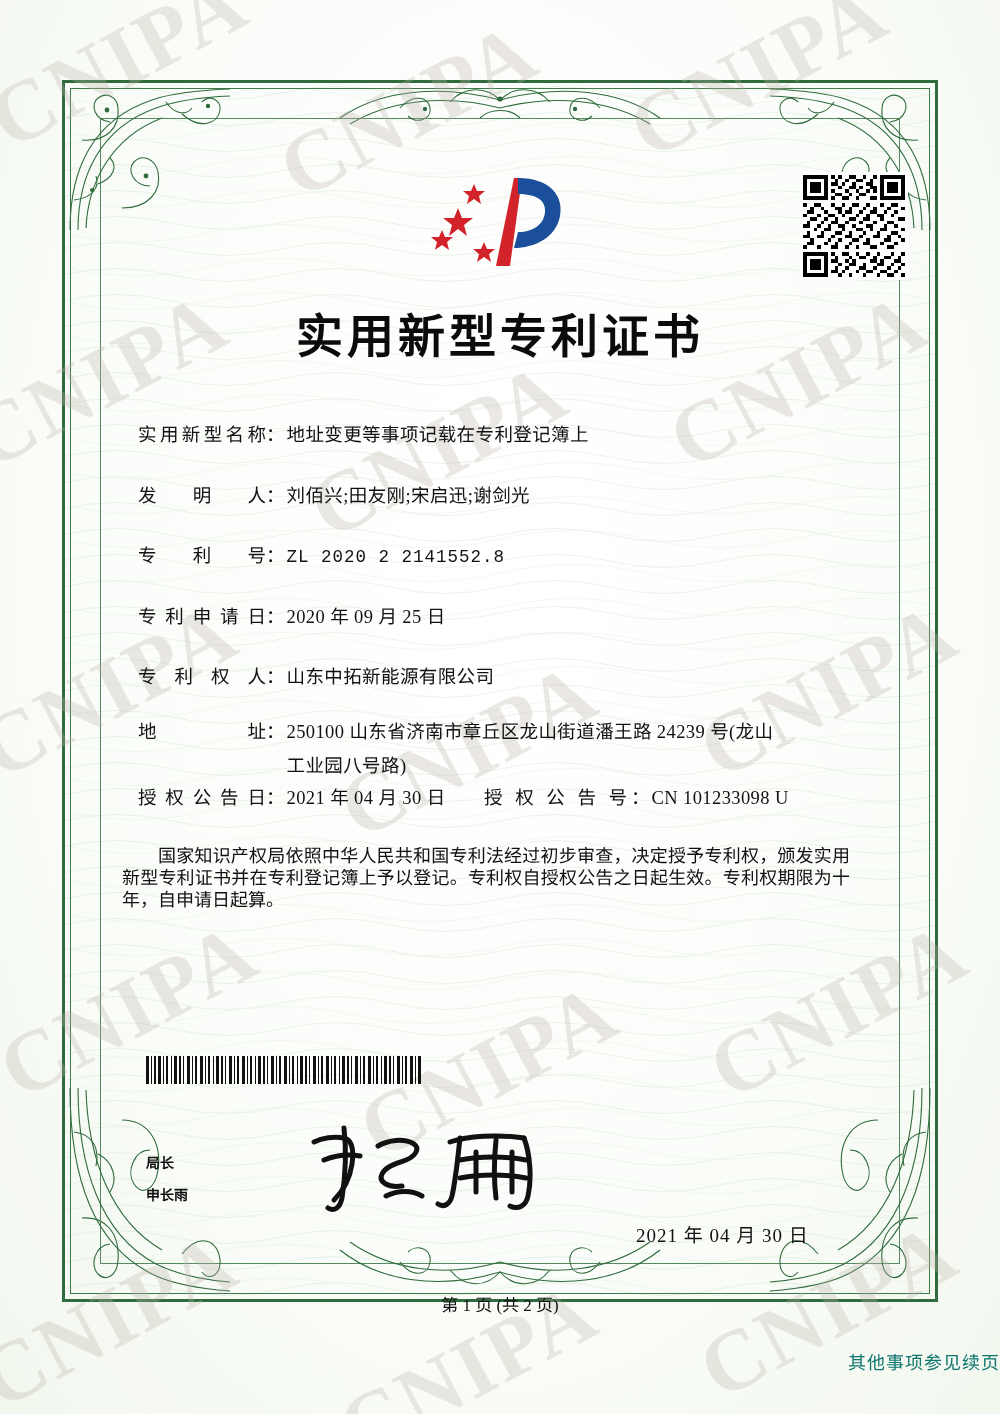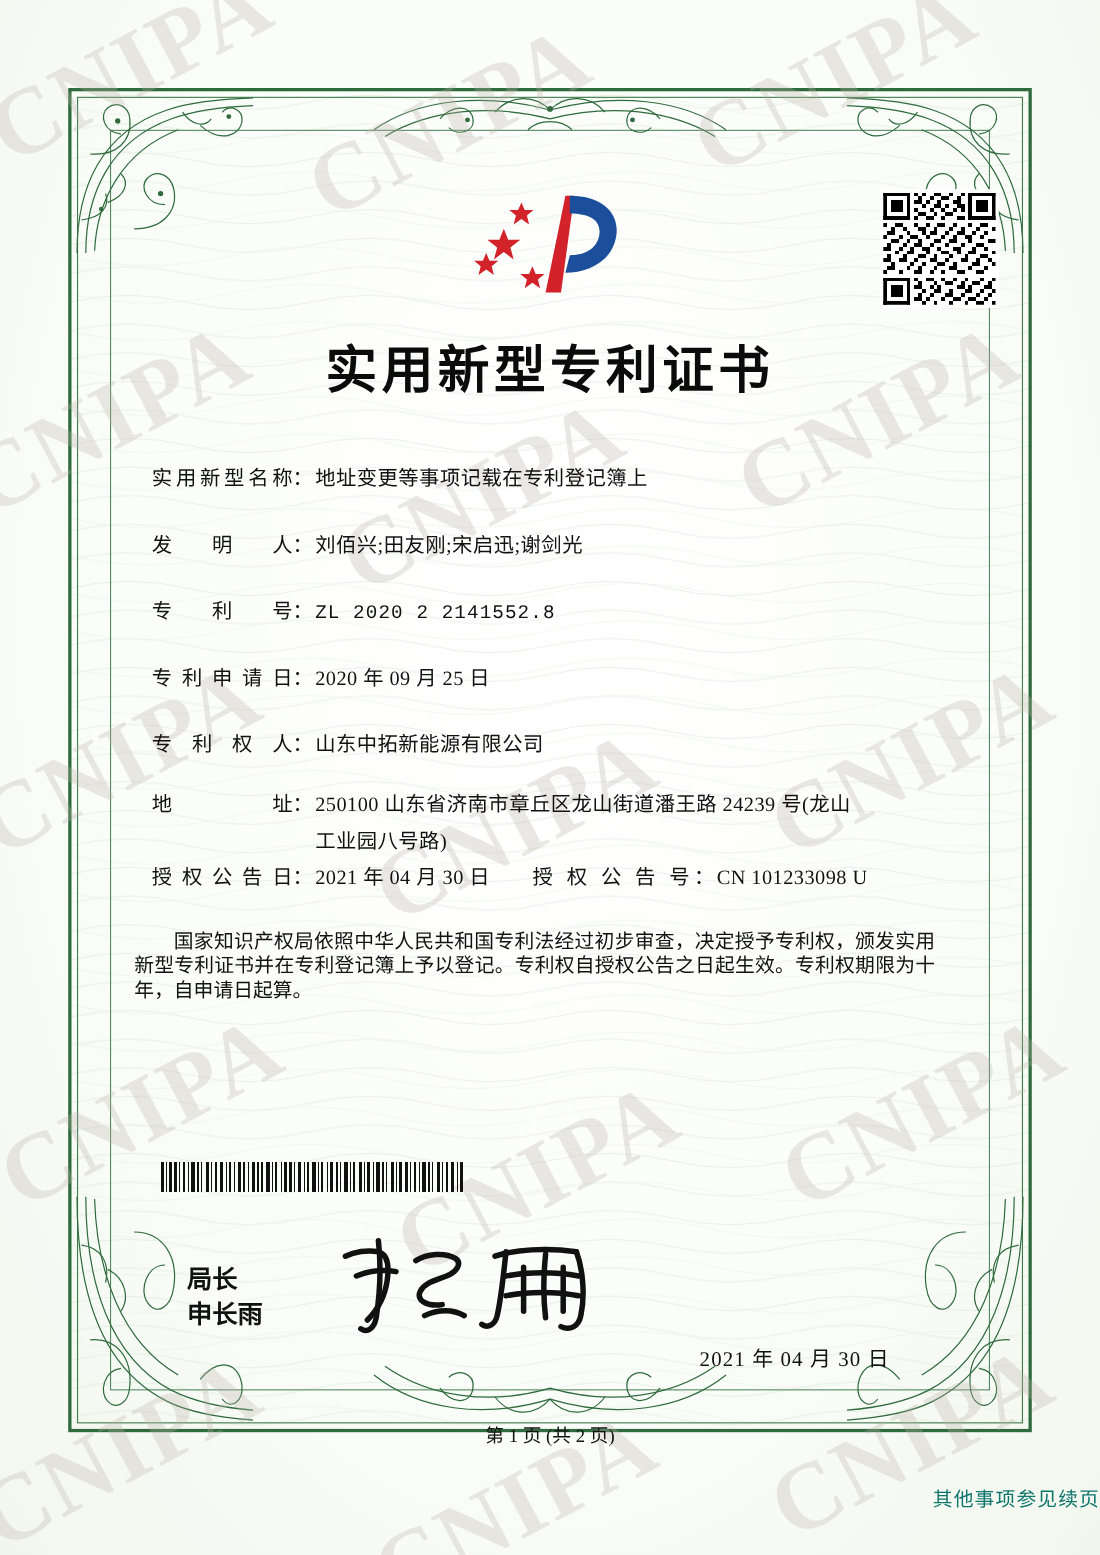--- a/index.html
+++ b/index.html
@@ -171,25 +171,24 @@
 
   #barcode {
     position: absolute;
     left: 146px; top: 1056px;
     width: 280px; height: 28px;
   }
 
   #signature-block {
     position: absolute;
     left: 146px; top: 1148px;
-    font-size: 23px;
+    font-size: 14px;
     line-height: 32px;
     font-weight: bold;
     color: #111;
-    margin-left: 24px;
   }
 
   #signature-script {
     position: absolute;
     left: 300px; top: 1120px;
     width: 260px; height: 95px;
   }
 
   #issue-date {
     position: absolute;

